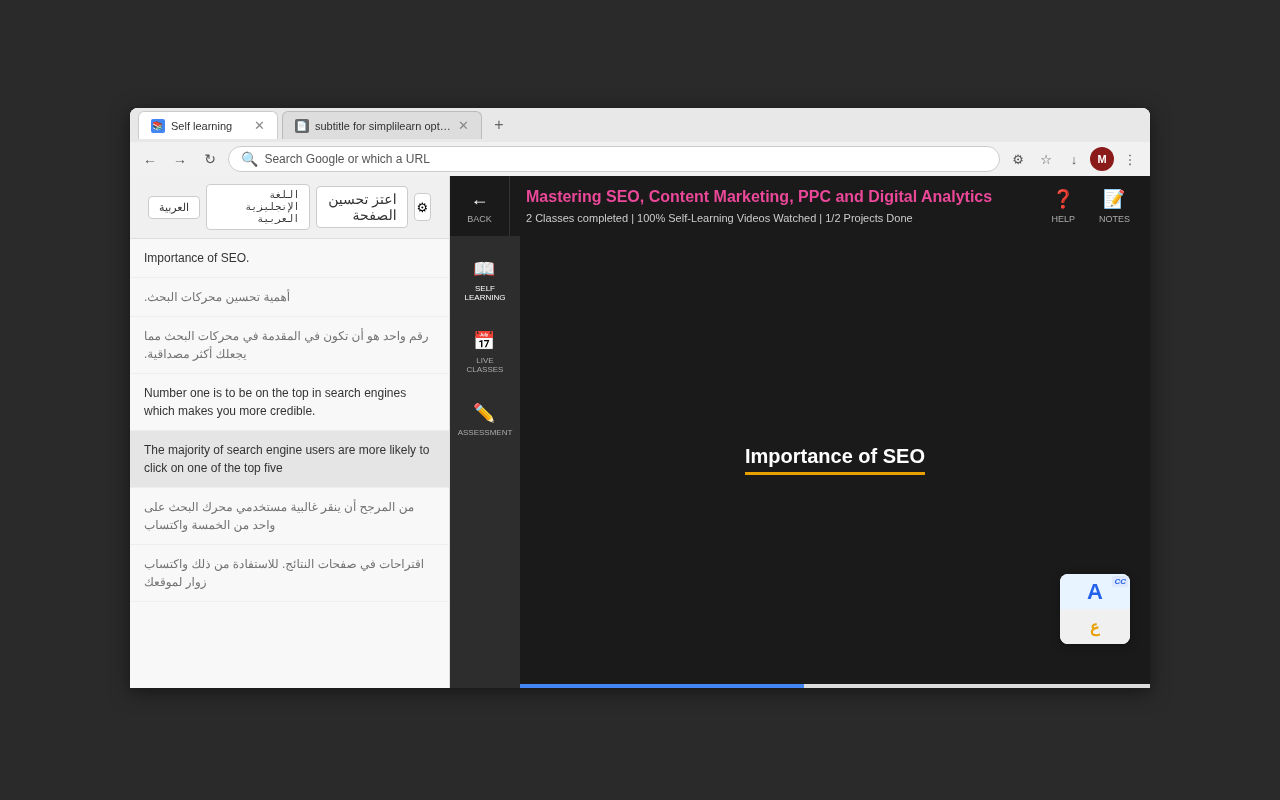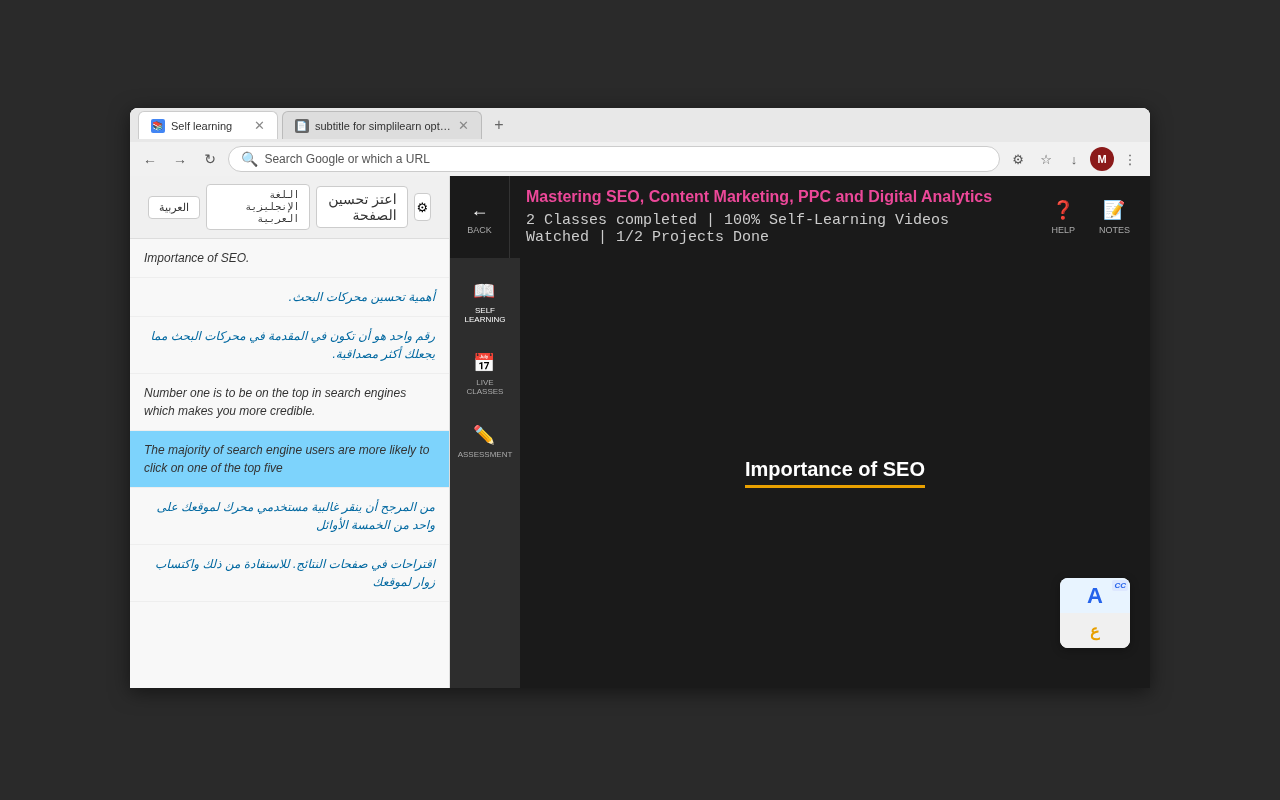--- a/index.html
+++ b/index.html
@@ -217,40 +217,39 @@
       justify-content: center;
       font-size: 13px;
       cursor: pointer;
       background: #fff;
     }
 
     .subtitle-list {
       flex: 1;
       overflow-y: auto;
       padding: 0;
-      font-style: italic;
     }
 
     .subtitle-item {
       padding: 10px 14px;
       border-bottom: 1px solid #eee;
       font-size: 12px;
       line-height: 1.5;
       color: #333;
     }
 
     .subtitle-item.arabic-text {
       direction: rtl;
-      text-align: right;
+      text-align: left;
       font-family: Arial, sans-serif;
-      color: #0369a1;
+      color: #737373;
     }
 
     .subtitle-item.highlighted {
-      background: #7dd3fc;
+      background: #e5e5e5;
     }
 
     
     .course-panel {
       flex: 1;
       display: flex;
       flex-direction: column;
     }
 
     
@@ -291,23 +290,22 @@
     }
 
     .course-title {
       font-size: 16px;
       font-weight: bold;
       color: #ec4899;
       margin-bottom: 6px;
     }
 
     .course-meta {
-      font-size: 15px;
+      font-size: 11px;
       color: #ccc;
-      font-family: Liberation Mono, monospace;
     }
 
     .course-header-actions {
       display: flex;
       align-items: center;
       gap: 24px;
       padding: 0 20px;
     }
 
     .header-action {
@@ -367,21 +365,21 @@
     .side-nav-label {
       font-size: 8px;
       text-transform: uppercase;
       text-align: center;
     }
 
     
     .video-area {
       flex: 1;
       display: flex;
-      flex-direction: row;
+      flex-direction: column;
     }
 
     .video-container {
       background: #1a1a1a;
       flex: 1;
       display: flex;
       align-items: center;
       justify-content: center;
       position: relative;
       min-height: 300px;
@@ -551,21 +549,21 @@
 
           <div class="subtitle-item">
             <span>Number one is to be on the top in search engines which makes you more credible.</span>
           </div>
 
           <div class="subtitle-item highlighted">
             <span>The majority of search engine users are more likely to click on one of the top five</span>
           </div>
 
           <div class="subtitle-item arabic-text">
-            <span>من المرجح أن ينقر غالبية مستخدمي محرك لموقعك على واحد من الخمسة الأوائل</span>
+            <span>من المرجح أن ينقر غالبية مستخدمي محرك البحث على واحد من الخمسة واكتساب</span>
           </div>
 
 
           <div class="subtitle-item arabic-text">
             <span>اقتراحات في صفحات النتائج. للاستفادة من ذلك واكتساب زوار لموقعك</span>
           </div>
 
 
         </div>
       </div>

